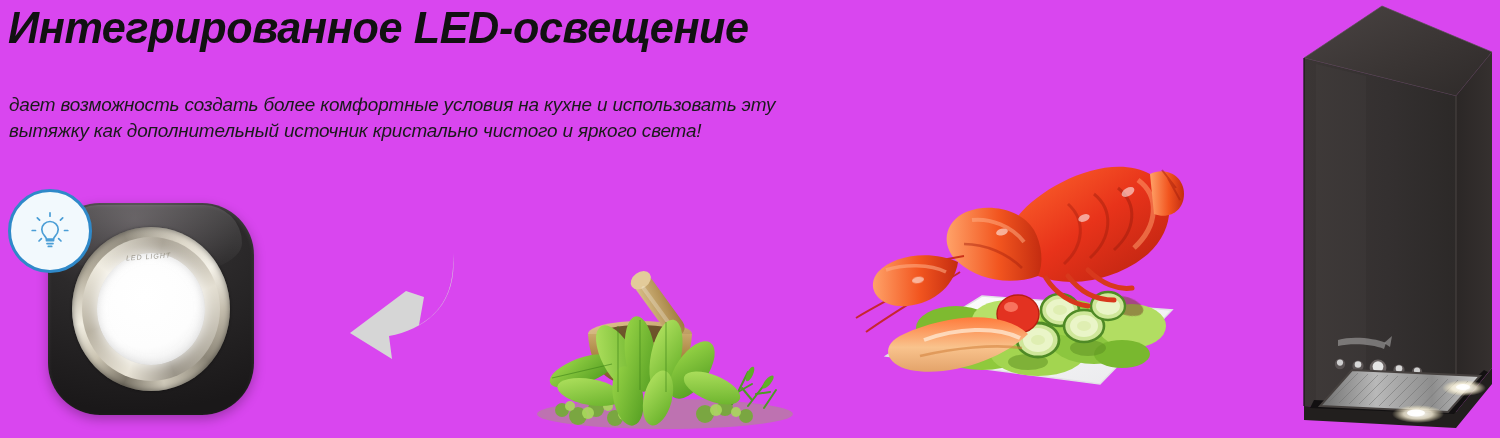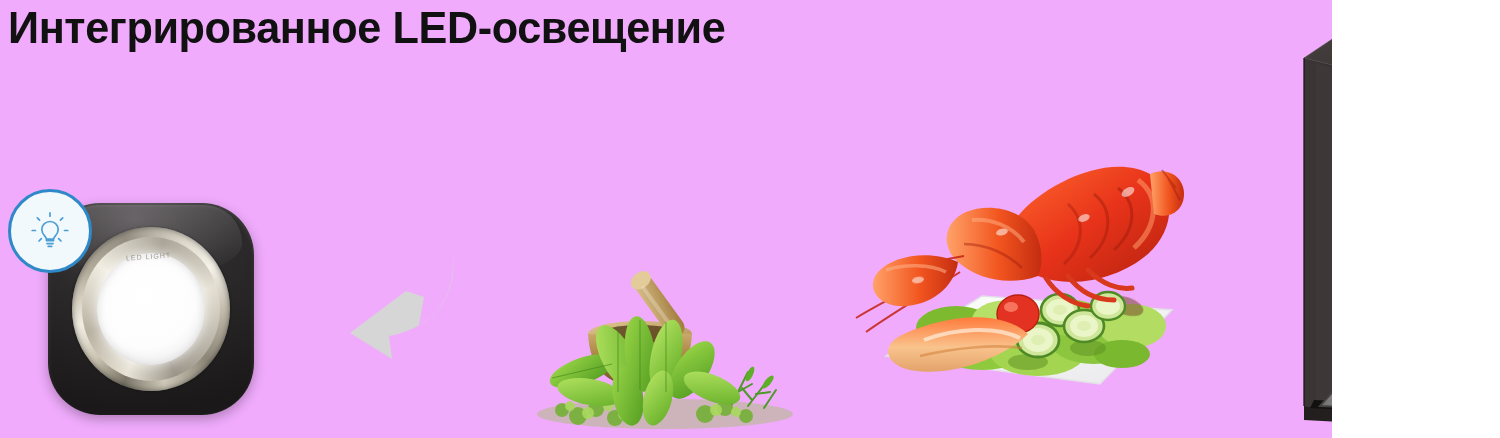--- a/index.html
+++ b/index.html
@@ -2,23 +2,24 @@
 <html><head>
 <meta charset="utf-8">
 <style>
   html,body{margin:0;padding:0;background:#ffffff;}
   body{
     font-family:"Liberation Sans","DejaVu Sans",sans-serif;
     -webkit-font-smoothing:antialiased;
   }
   .banner{
     position:relative;
-    width:1332px;height:438px;
-    background:#f0abfc;
+    width:1500px;height:438px;
+    background:#d946ef;
     overflow:hidden;
+    font-style:italic;
   }
 
   
   .headline{
     position:absolute;left:8px;top:2px;
     font-size:45px;line-height:52px;
     font-weight:bold;
     letter-spacing:-0.4px;
     color:#111111;
     white-space:nowrap;
@@ -110,20 +111,24 @@
   .hood{position:absolute;left:1296px;top:2px;width:200px;height:434px;}
   .hood svg{display:block;}
 </style>
 </head>
 <body>
 
 <div class="banner">
 
   <div class="headline">Интегрированное LED-освещение</div>
 
+  <div class="subtitle">
+    <span class="line">дает возможность создать более комфортные условия на кухне и использовать эту</span>
+    <span class="line">вытяжку как дополнительный источник кристально чистого и яркого света!</span>
+  </div>
 
   <div class="spot-wrap">
     <div class="spot-bezel">
       <div class="spot-ring">
         <div class="spot-ring-inner"></div>
         <div class="spot-glass"></div>
         <div class="spot-etch">LED LIGHT</div>
       </div>
     </div>
   </div>

